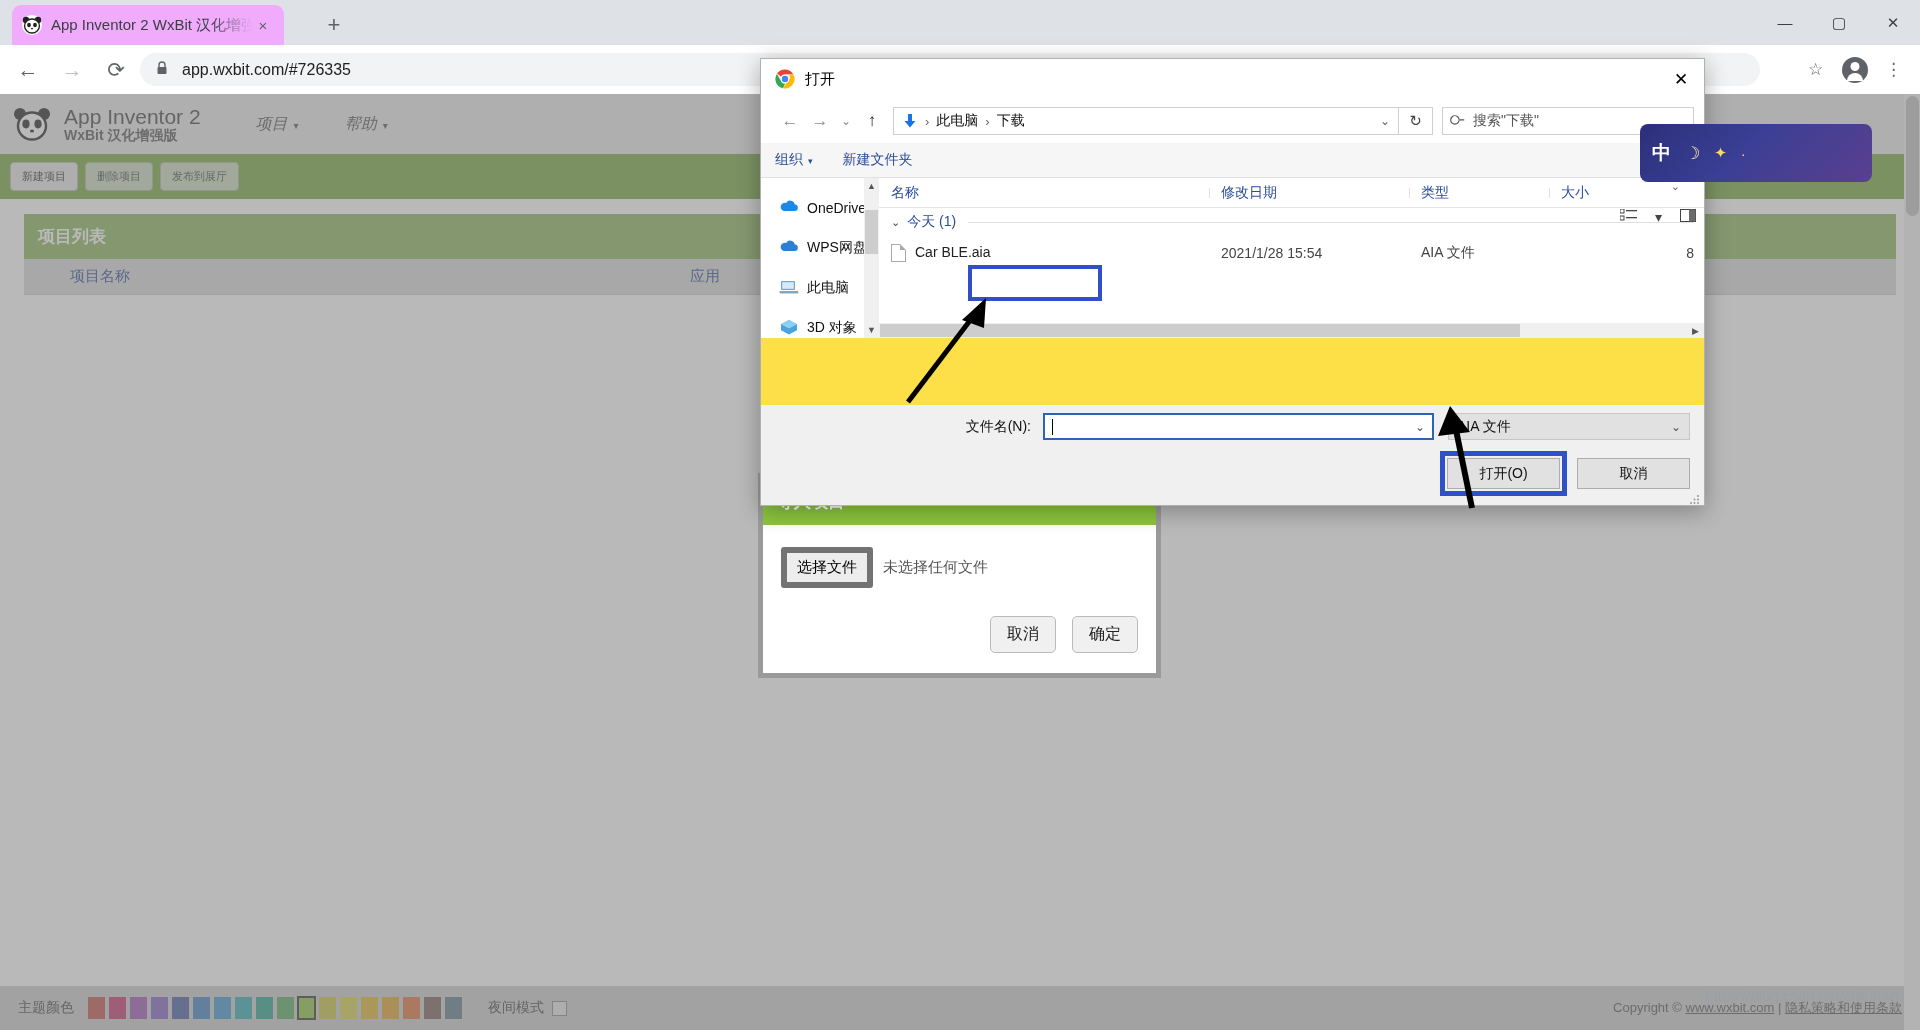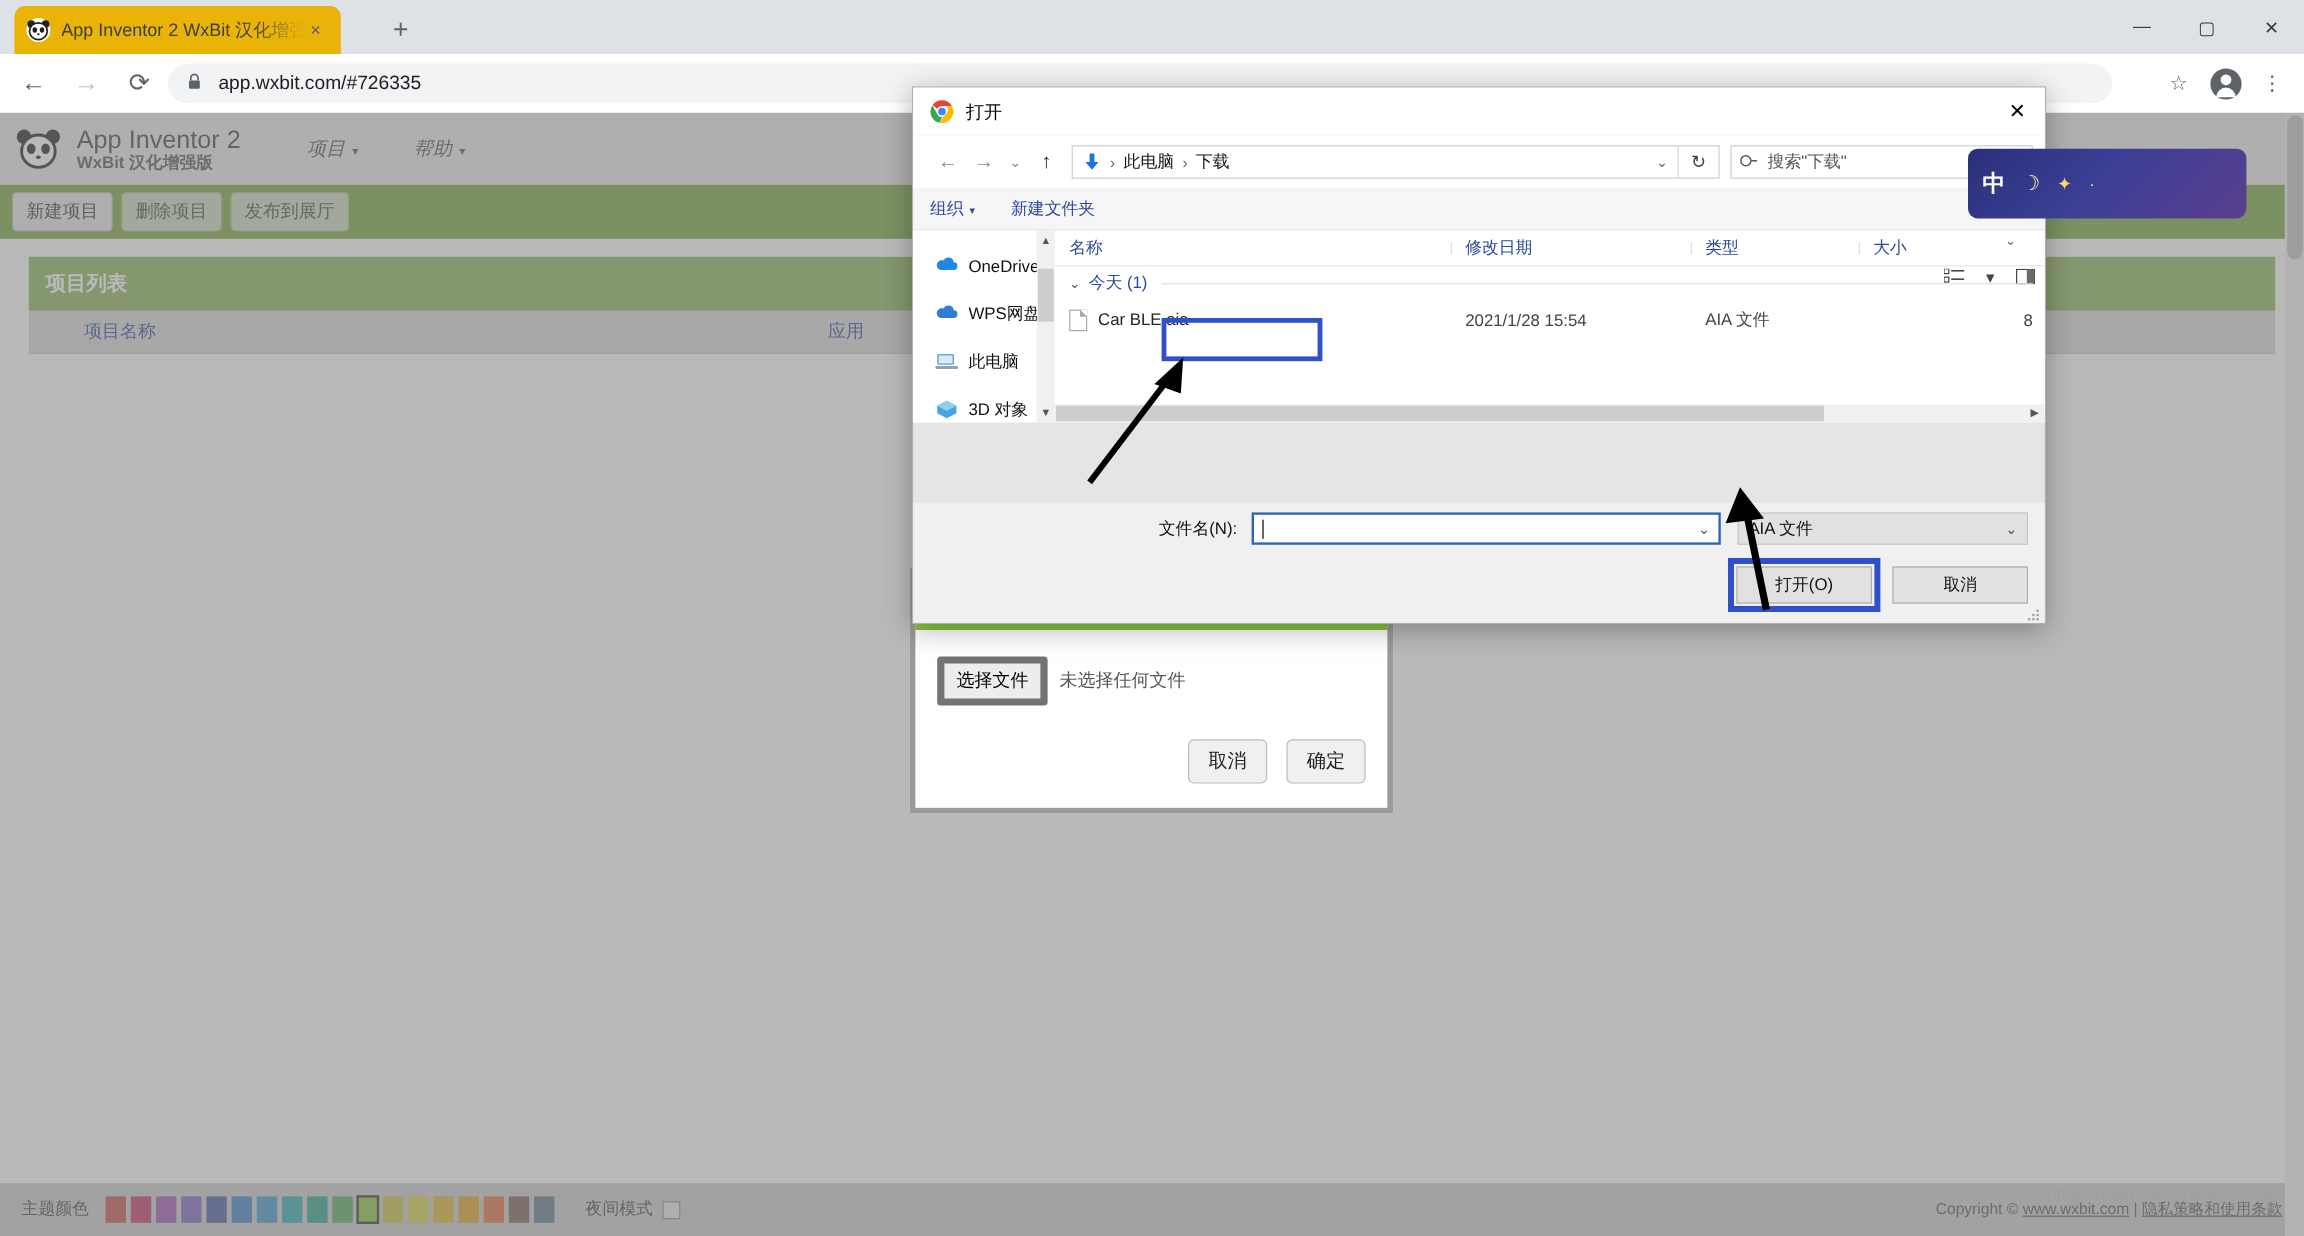--- a/index.html
+++ b/index.html
@@ -10,21 +10,21 @@
   }
   #root { position: relative; width: 1920px; height: 1030px; }
 
   
   .browser-tabstrip {
     position: absolute; left: 0; top: 0; width: 1920px; height: 45px;
     background: #dee1e6;
   }
   .tab {
     position: absolute; left: 12px; top: 5px; width: 272px; height: 40px;
-    background: #eab308; border-radius: 9px 9px 0 0;
+    background: #f0abfc; border-radius: 9px 9px 0 0;
     display: flex; align-items: center; padding: 0 10px;
   }
   .tab-favicon {
     width: 20px; height: 20px; border-radius: 50%;
     background: #fff; position: relative; flex: 0 0 auto; margin-right: 9px;
   }
   .tab-title {
     font-size: 15px; color: #3c4043; white-space: nowrap;
     overflow: hidden; flex: 1 1 auto;
     -webkit-mask-image: linear-gradient(90deg, #000 80%, transparent 100%);
@@ -97,21 +97,21 @@
   .ai-menus { display: flex; margin-left: 55px; gap: 46px; font-style: italic; }
   .ai-menu { font-size: 16px; color: #555; }
   .ai-menu .caret { font-size: 10px; margin-left: 6px; }
 
   .ai-toolbar {
     position: absolute; left: 0; top: 60px; width: 1920px; height: 45px;
     background: #76a73e; display: flex; align-items: center; padding-left: 10px; gap: 7px;
   }
   .ai-btn {
     background: #e6e6e6; border: 1px solid #b9b9b9; border-radius: 4px;
-    font-size: 15px; color: #333; padding: 6px 11px;
+    font-size: 11px; color: #333; padding: 6px 11px;
   }
   .ai-btn.dim { background: #cfd9bf; border-color: #a7b894; color:#4a4a4a;}
 
   .ai-panel {
     position: absolute; left: 24px; top: 120px; right: 24px;
   }
   .ai-panel-head {
     background: #8ab35c; color: #fff; font-size: 17px; font-weight: bold;
     padding: 11px 14px;
   }
@@ -168,22 +168,22 @@
   }
   .no-file { font-size: 15px; color: #555; margin-left: 10px; }
   .import-actions { display: flex; justify-content: flex-end; gap: 16px; margin-top: 28px; }
   .import-btn {
     background: #f0f0f0; border: 1px solid #bbb; border-radius: 5px;
     font-size: 16px; color: #222; padding: 7px 16px;
   }
 
   
   .win-dialog {
-    position: absolute; left: 760px; top: 72px; width: 945px; height: 448px;
-    background: #e5e5e5; border: 1px solid #b0b0b0;
+    position: absolute; left: 760px; top: 58px; width: 945px; height: 448px;
+    background: #fde047; border: 1px solid #b0b0b0;
     box-shadow: 0 5px 22px rgba(0,0,0,0.30);
   }
   .wd-title {
     height: 40px; display: flex; align-items: center; padding-left: 14px;
     background: #fff;
   }
   .chrome-ico { width: 20px; height: 20px; border-radius: 50%; position: relative; flex: 0 0 auto; }
   .wd-title-text { font-size: 15px; color: #000; margin-left: 10px; }
   .wd-close {
     position: absolute; right: 0; top: 0; width: 46px; height: 40px;

